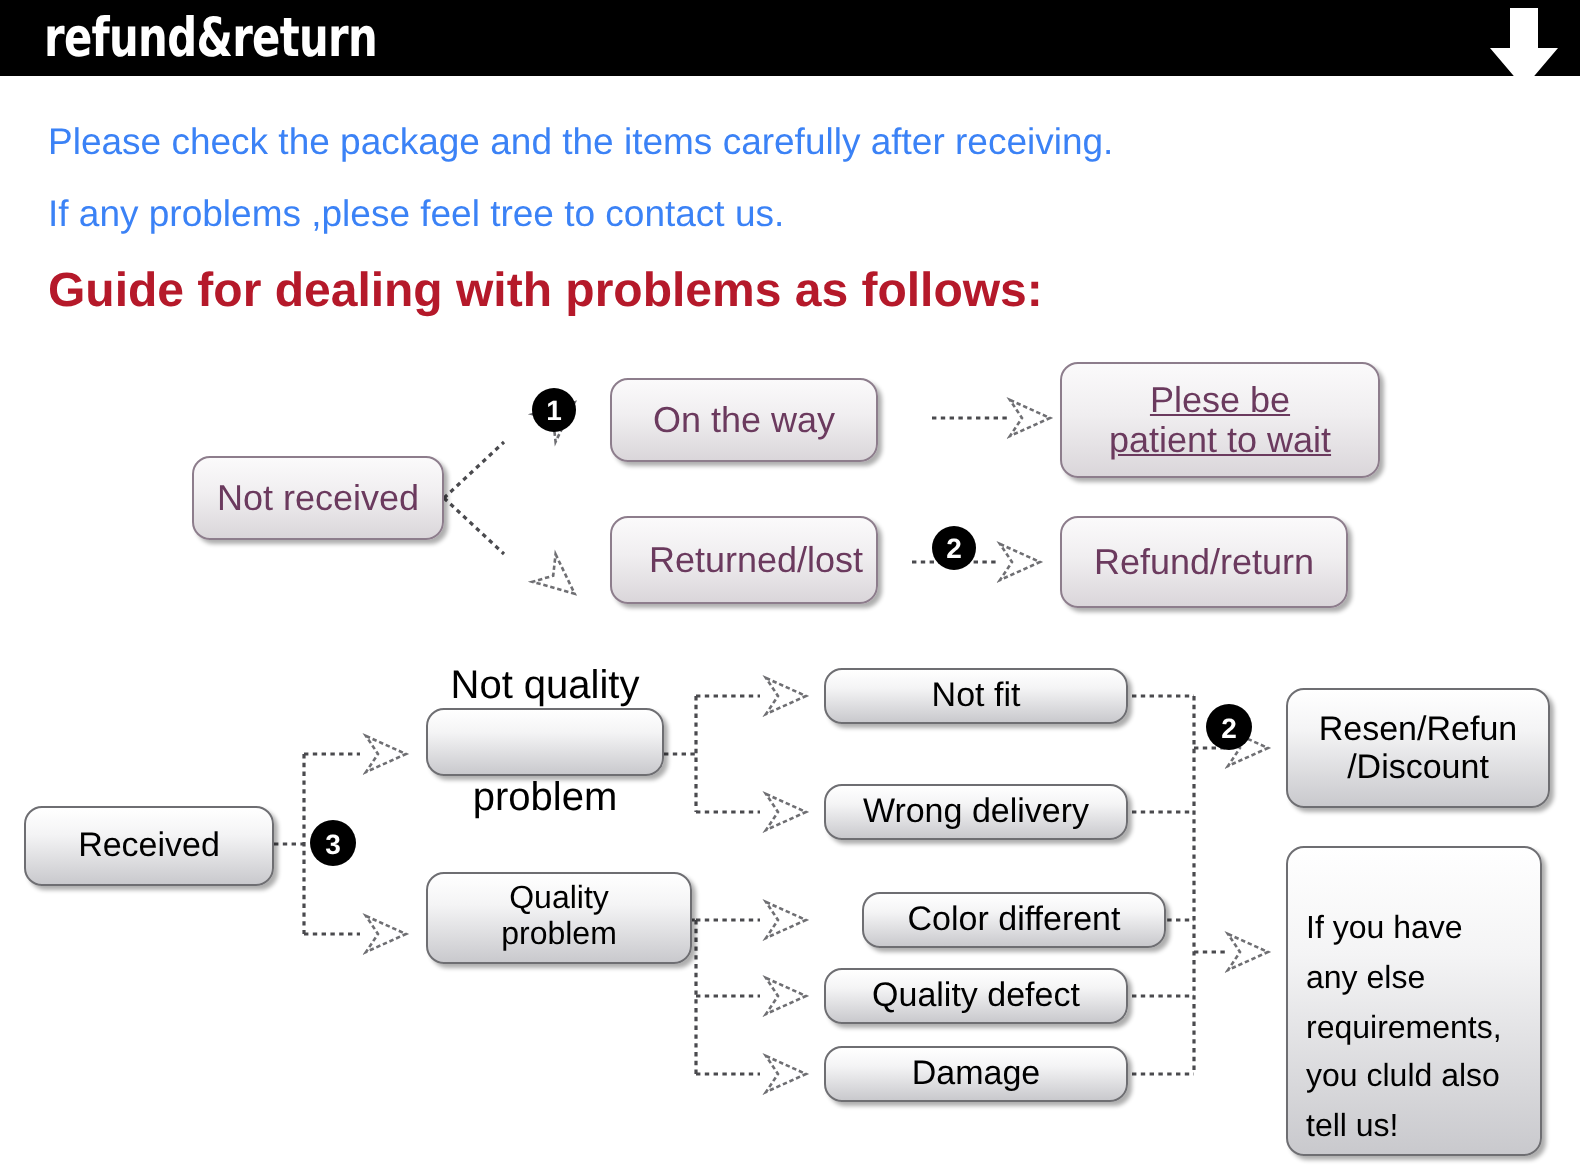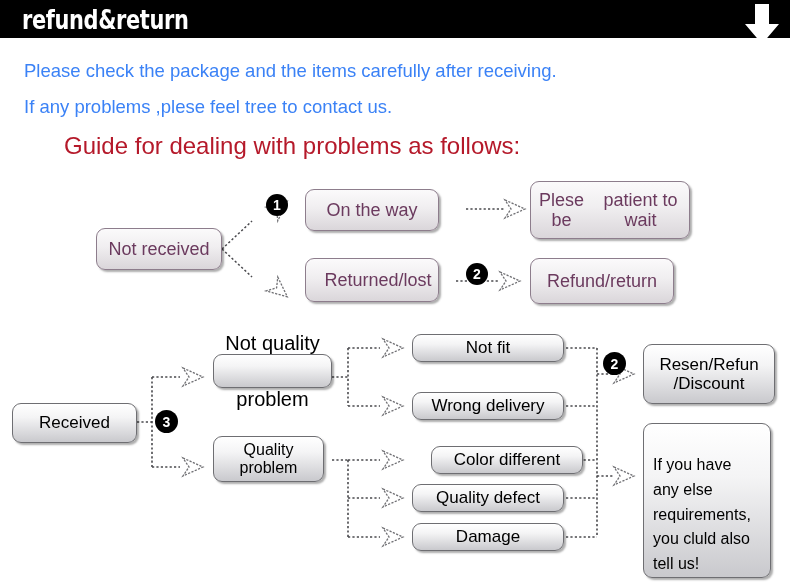--- a/index.html
+++ b/index.html
@@ -13,21 +13,21 @@
              font-family:"DejaVu Sans Condensed","Liberation Sans",sans-serif;
              font-size:27px;font-weight:bold;letter-spacing:-0.4px;
              transform:scaleX(.86);transform-origin:left center;white-space:nowrap;}
   .hdr-arrow{position:absolute;left:742px;top:2px;}
 
   
   .para{position:absolute;left:24px;color:#3b82f6;font-size:18.5px;white-space:nowrap;}
   .p1{top:60px;}
   .p2{top:96px;}
   .redhead{position:absolute;left:24px;top:132px;color:#B5192A;
-           font-size:24px;font-weight:normal;white-space:nowrap;margin-left:40px;}
+           font-size:24px;font-weight:bold;white-space:nowrap;}
 
   
   .flow{position:absolute;left:0;top:0;width:790px;height:585px;}
 
   
   .node{position:absolute;box-sizing:border-box;
         border-radius:9px;border:1.4px solid #7d7d83;
         background:linear-gradient(to bottom,#fdfdfd 0%,#f2f2f3 40%,#d9d9dc 100%);
         box-shadow:2px 2px 2px rgba(0,0,0,.32);
         display:flex;align-items:center;justify-content:center;
@@ -127,42 +127,42 @@
     <use href="#ah" transform="translate(614,476)"></use>
   </svg>
 
   <div class="node purple" style="left:96px;top:228px;width:126px;height:42px;font-size:18px;">Not received</div>
 
   <div class="node purple" style="left:305px;top:189px;width:134px;height:42px;font-size:18px;">On the way</div>
 
   <div class="node purple" style="left:305px;top:258px;width:134px;height:44px;font-size:18px;padding-left:12px;">Returned/lost</div>
 
   <div class="node purple" style="left:530px;top:181px;width:160px;height:58px;font-size:18px;
-              flex-direction:row;">
+              flex-direction:column;text-decoration:underline;">
     <span>Plese be</span>
     <span>patient to wait</span>
   </div>
 
   <div class="node purple" style="left:530px;top:258px;width:144px;height:46px;font-size:18px;">Refund/return</div>
 
   <div class="badge" style="left:266px;top:194px;width:22px;height:22px;">1</div>
 
   <div class="badge" style="left:466px;top:263px;width:22px;height:22px;">2</div>
 
   <div class="node dark" style="left:12px;top:403px;width:125px;height:40px;font-size:17px;">Received</div>
 
   <div class="badge" style="left:155px;top:410px;width:23px;height:23px;">3</div>
 
   <div class="node dark" style="left:213px;top:354px;width:119px;height:34px;font-size:20px;
               flex-direction:column;gap:34px;">
     <span>Not quality</span>
     <span>problem</span>
   </div>
 
-  <div class="node dark" style="left:213px;top:436px;width:111px;height:46px;font-size:16px;
+  <div class="node dark" style="left:213px;top:436px;width:133px;height:46px;font-size:16px;
               flex-direction:column;">
     <span>Quality</span>
     <span>problem</span>
   </div>
 
   <div class="node dark" style="left:412px;top:334px;width:152px;height:28px;font-size:17px;">Not fit</div>
 
   <div class="node dark" style="left:412px;top:392px;width:152px;height:28px;font-size:17px;">Wrong delivery</div>
 
   <div class="node dark" style="left:412px;top:446px;width:152px;height:28px;font-size:17px;margin-left:19px;">Color different</div>

